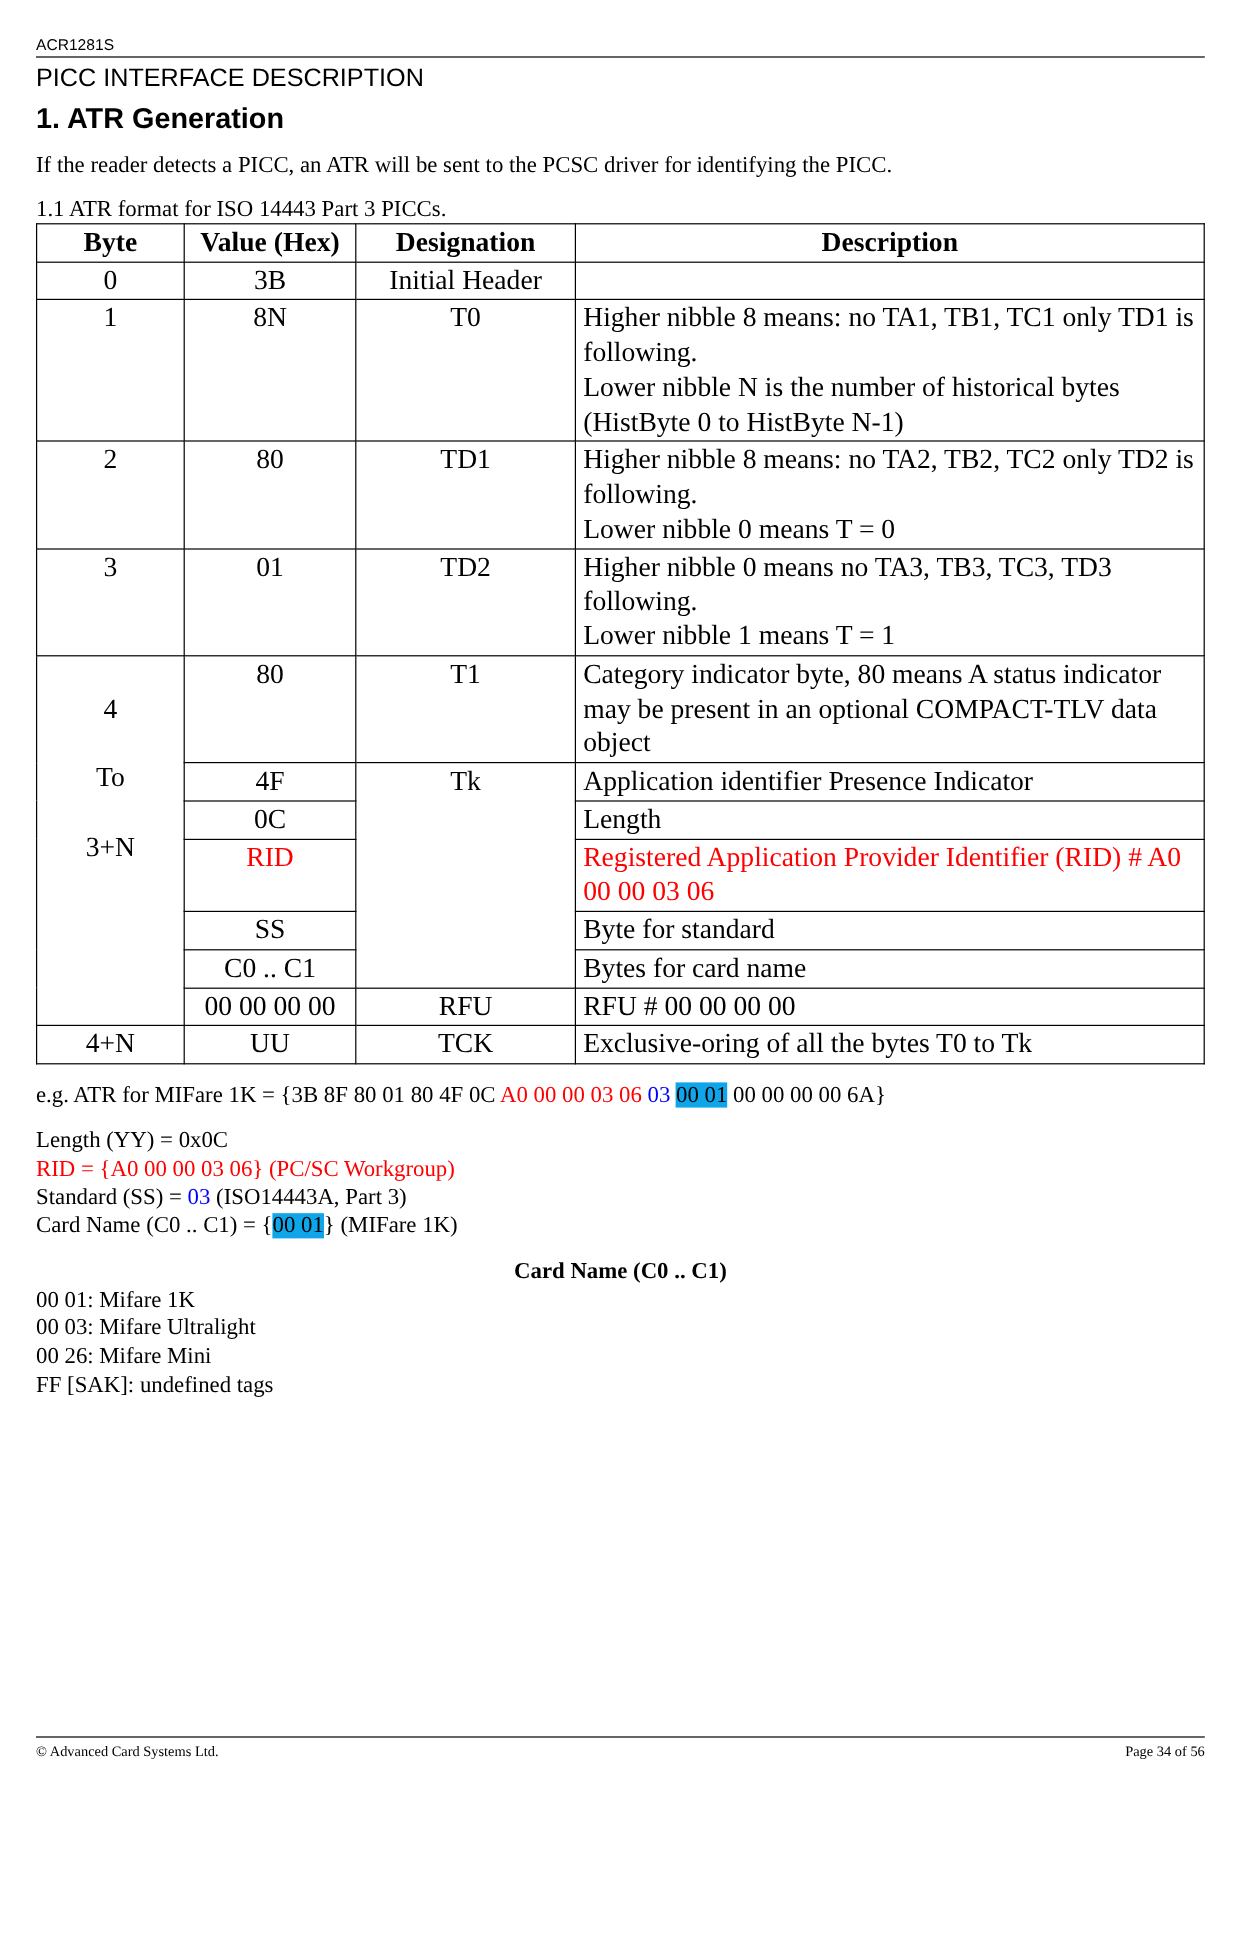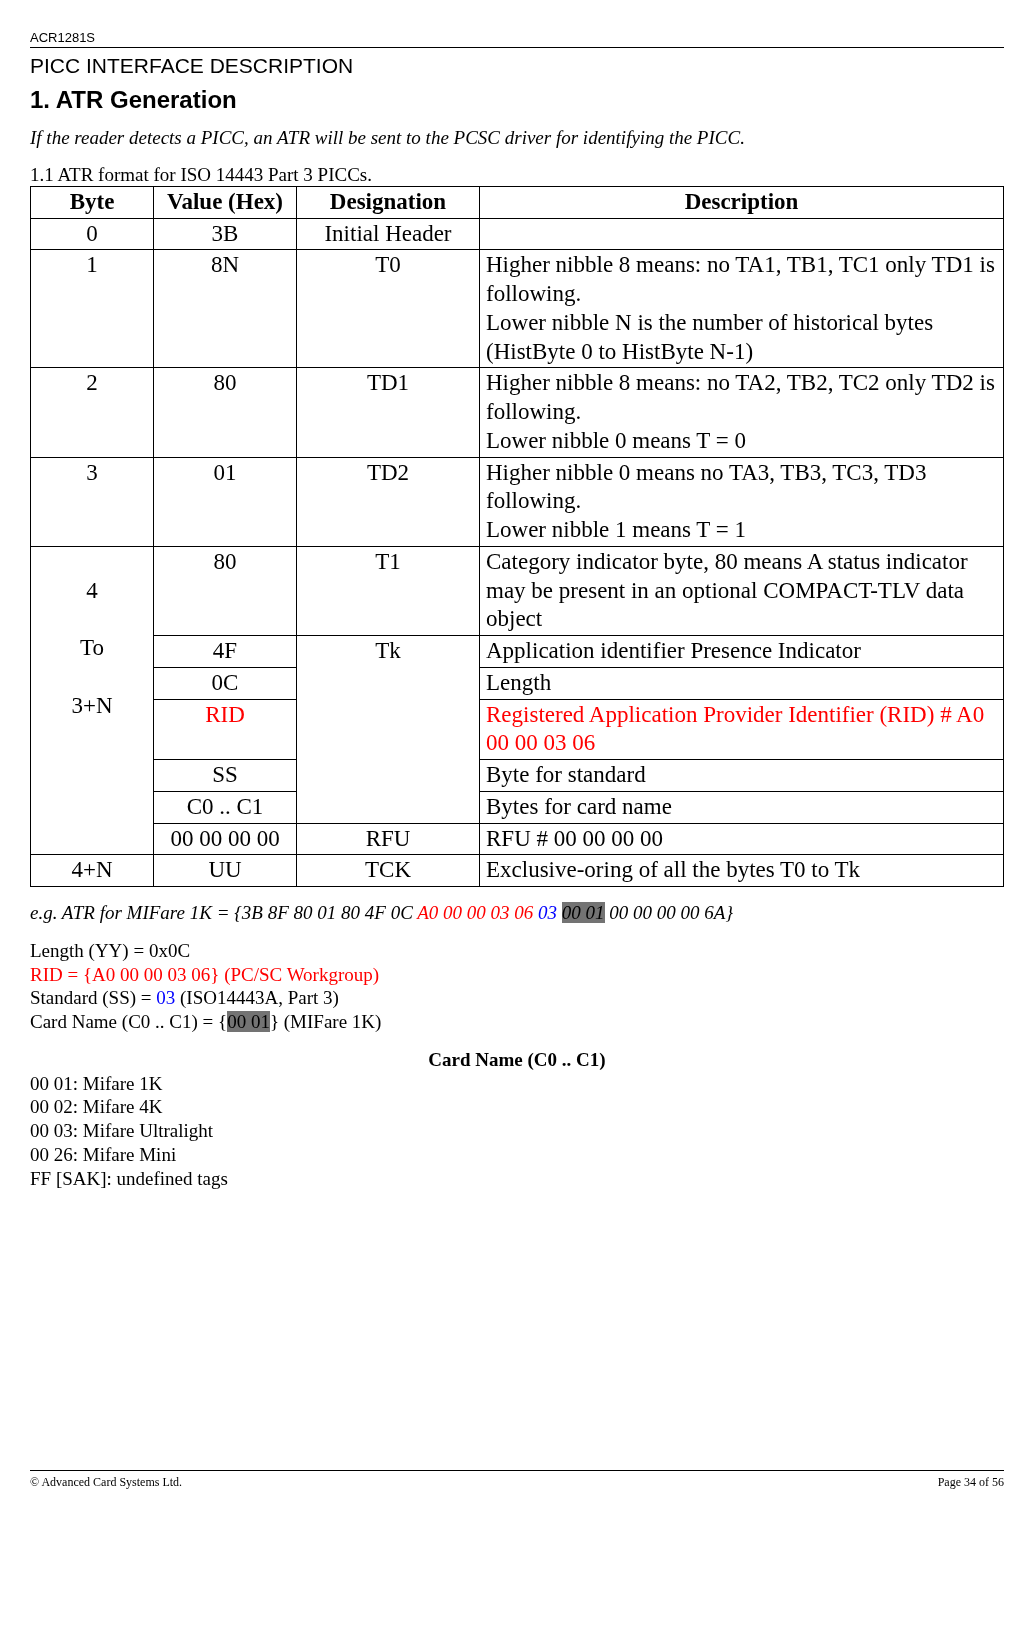--- a/index.html
+++ b/index.html
@@ -27,39 +27,39 @@
     font-weight: normal;
     font-size: 21px;
     margin: 4px 0 8px 0;
   }
   .h-section {
     font-family: Liberation Sans, sans-serif;
     font-weight: bold;
     font-size: 24px;
     margin: 8px 0 12px 0;
   }
-  p { margin: 0 0 14px 0; line-height: 1.25; font-style: italic; }
+  p { margin: 0 0 14px 0; line-height: 1.25; }
   .subtitle { margin: 0 0 0 0; }
   table.atr {
     border-collapse: collapse;
     width: 100%;
     margin-bottom: 14px;
     font-size: 23px;
   }
   table.atr th, table.atr td {
     border: 1.2px solid #000;
     padding: 1px 6px 1px 6px;
     vertical-align: top;
     line-height: 1.25;
   }
   table.atr th { font-weight: bold; text-align: center; }
   .center { text-align: center; }
   .red { color: #ff0000; }
   .blue { color: #0000ff; }
-  .hl { background: #737373; }
+  .hl { background: #0ea5e9; }
   .block { margin: 0 0 14px 0; line-height: 1.25; }
   .block div { margin: 0; }
   .footer {
     position: relative;
     margin-top: 280px;
     border-top: 1.5px solid #000;
     padding-top: 4px;
     font-size: 12px;
     font-family: "Times New Roman", serif;
     display: flex;
@@ -163,21 +163,20 @@
 <div class="block">
   <div>Length (YY) = 0x0C</div>
   <div class="red">RID = {A0 00 00 03 06} (PC/SC Workgroup)</div>
   <div><span>Standard (SS) = </span><span class="blue">03</span><span> (ISO14443A, Part 3)</span></div>
   <div><span>Card Name (C0 .. C1) = {</span><span class="hl">00 01</span><span>} (MIFare 1K)</span></div>
 </div>
 
 <div class="block">
   <div style="font-weight:bold;text-align:center;">Card Name (C0 .. C1)</div>
   <div>00 01: Mifare 1K</div>
-  <div>00 02: Mifare 4K</div>
   <div>00 03: Mifare Ultralight</div>
   <div>00 26: Mifare Mini</div>
   <div>FF [SAK]: undefined tags</div>
 </div>
 
 <div class="footer">
   <span>© Advanced Card Systems Ltd.</span>
   <span>Page 34 of 56</span>
 </div>
 

